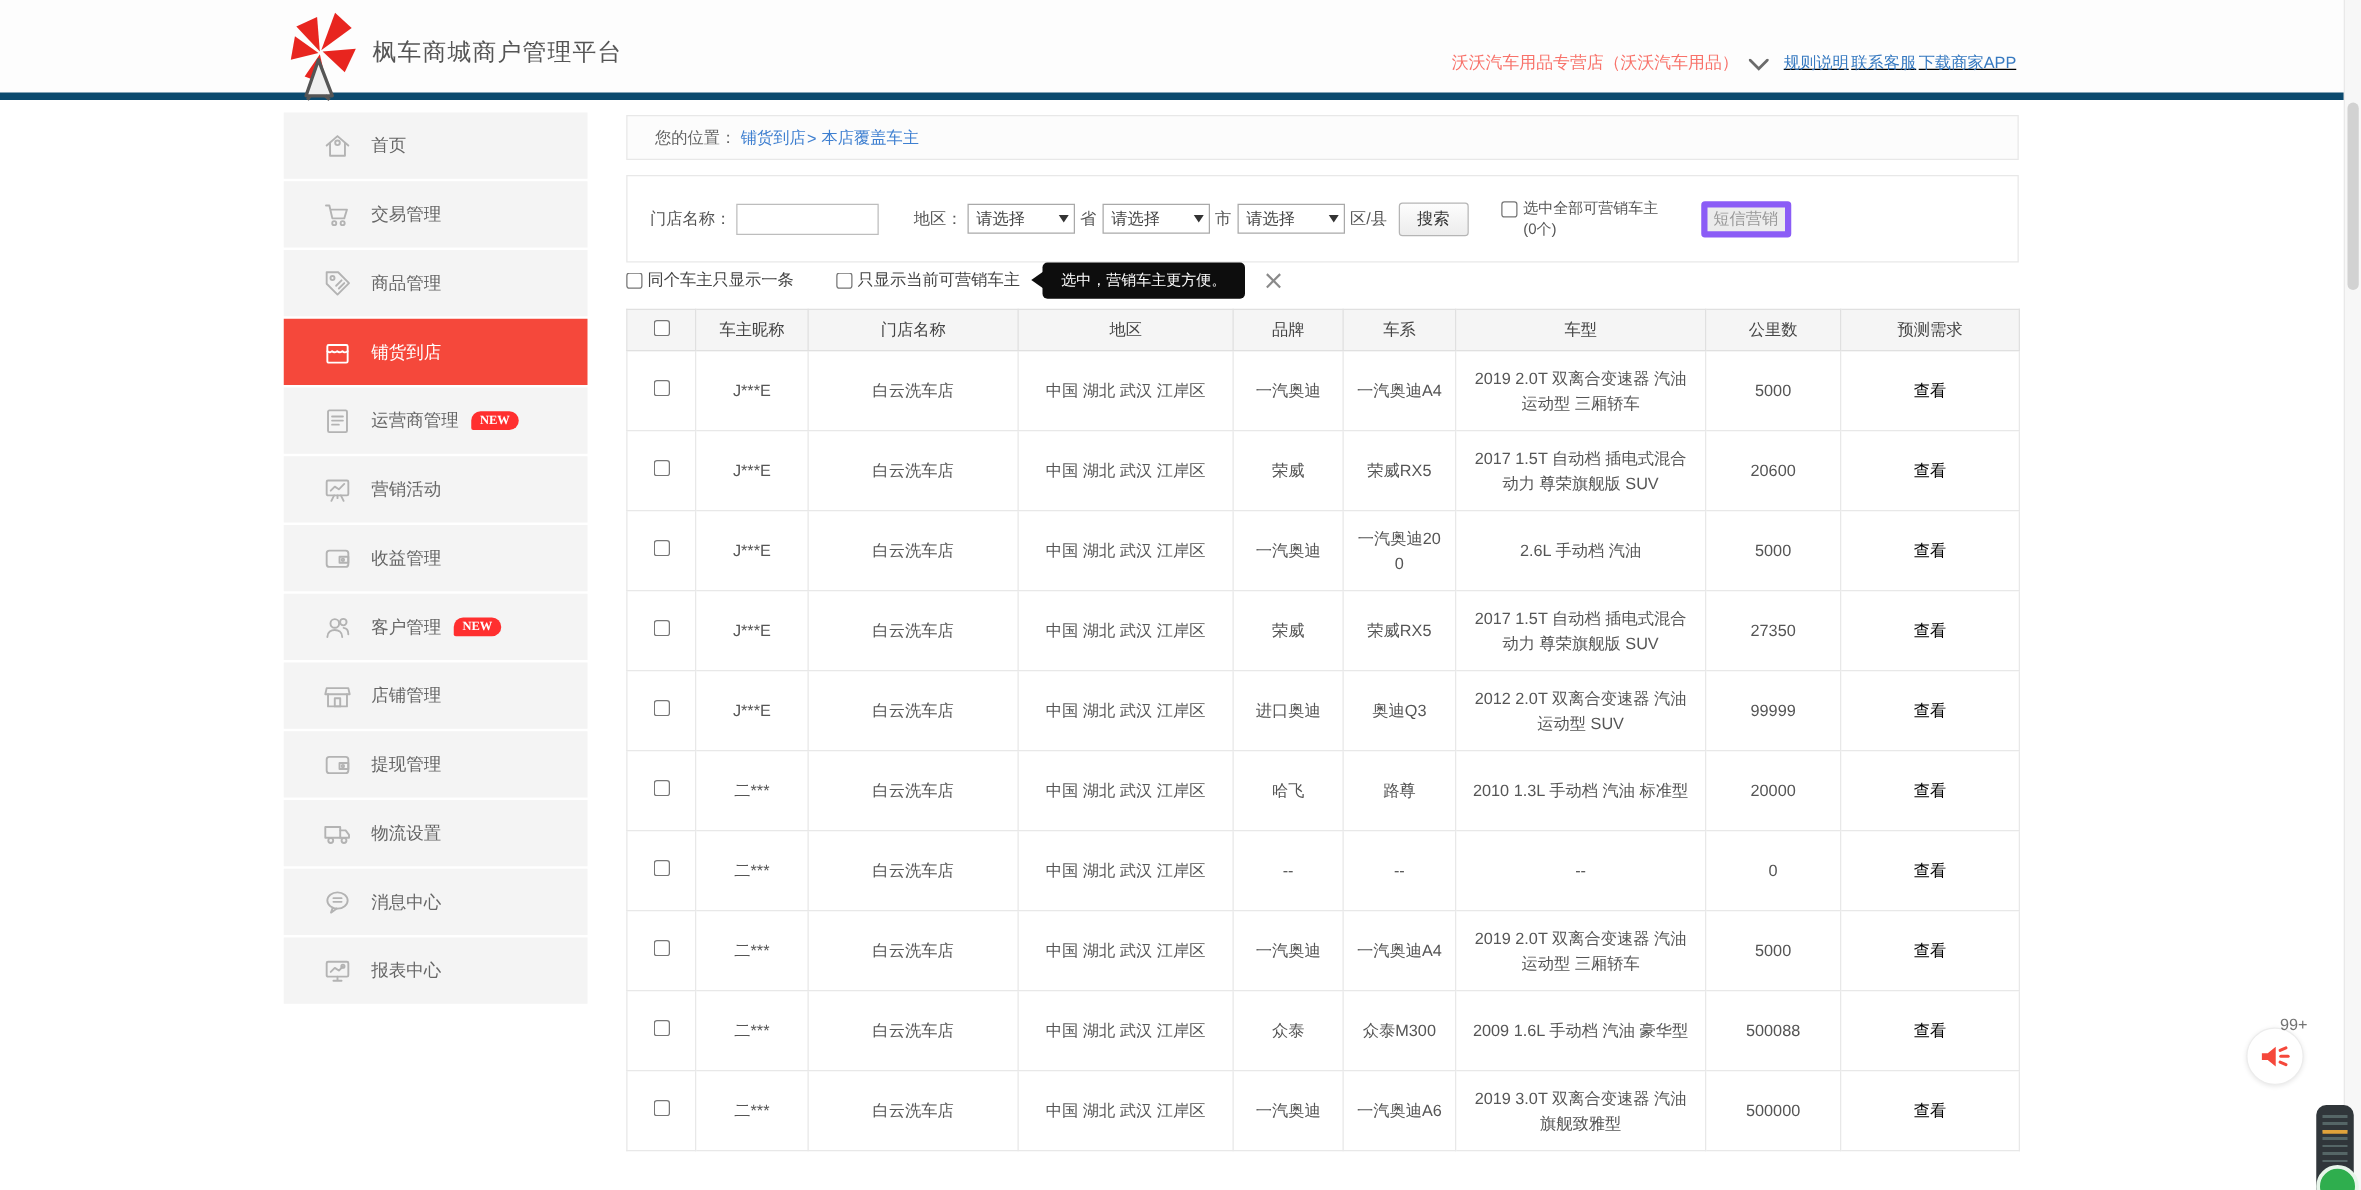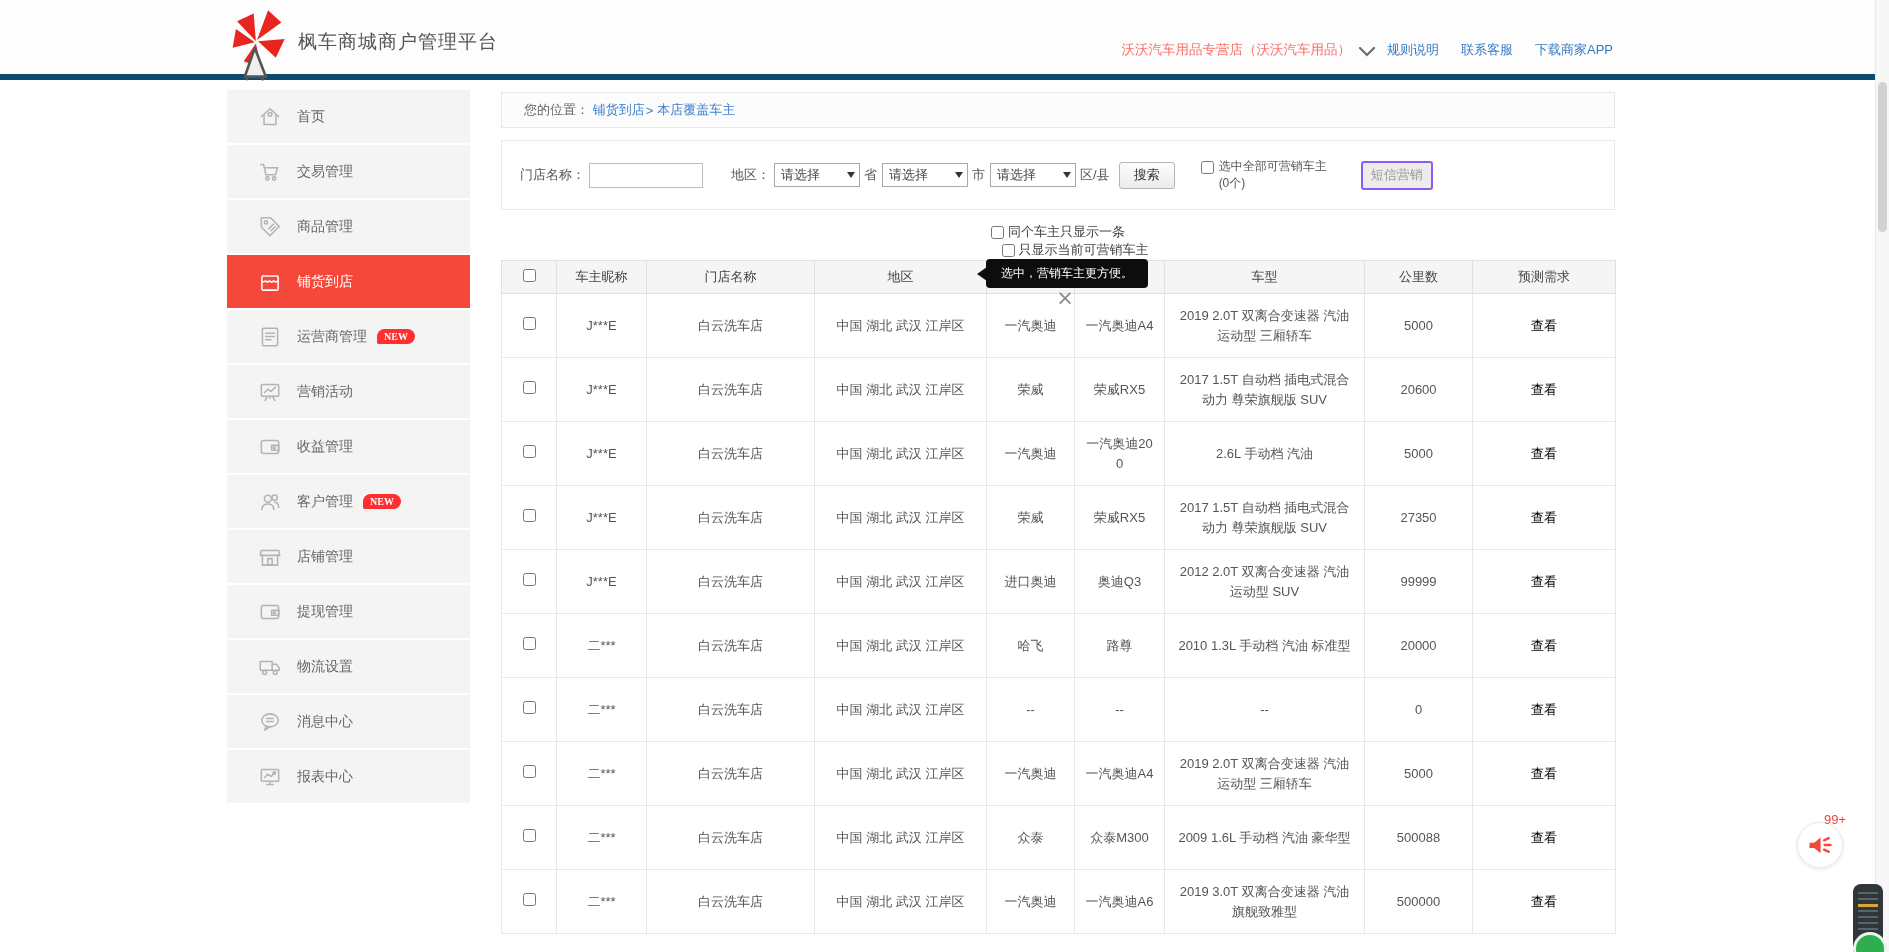--- a/index.html
+++ b/index.html
@@ -8,21 +8,21 @@
   .page { position:relative; width:1889px; height:952px; }
 
   
   .header { position:absolute; top:0; left:0; width:100%; height:80px;
     background:#fdfdfd; border-bottom:6px solid #0c4a6e; z-index:5; }
   .logo { position:absolute; left:226px; top:8px; width:62px; height:64px; }
   .brand-title { position:absolute; left:298px; top:29px; font-size:19px; color:#555; letter-spacing:1px; }
   .header-right { position:absolute; right:276px; top:0; height:100px; display:flex; align-items:center; }
   .account-name { color:#f8726a; font-size:13.5px; cursor:pointer; }
   .chevron { width:16px; height:10px; margin:4px 12px 0 8px; }
-  .nav-links { display:flex; gap:22px; }
+  .nav-links { display:flex; gap:2px;text-decoration:underline; }
   .nav-links a { color:#3679c0; font-size:13px; text-decoration:none; cursor:pointer; }
 
   
   .sidebar { position:absolute; left:227px; top:90px; width:243px; }
   .side-item { height:53px; margin-bottom:2px; background:#f4f4f4; display:flex;
     align-items:center; padding-left:30px; cursor:pointer; color:#666;font-family:Liberation Serif, serif; }
   .side-item .side-icon { width:26px; height:26px; margin-right:14px; color:#b3b3b3; }
   .side-item .side-icon svg { width:26px; height:26px; stroke:currentColor; fill:none;
     stroke-width:1.4; stroke-linecap:round; stroke-linejoin:round; }
   .side-label { font-size:14px; }
@@ -52,26 +52,26 @@
   .select .sel-text { font-size:13px; color:#444; }
   .select .sel-arrow { width:0; height:0; border-left:4px solid transparent;
     border-right:4px solid transparent; border-top:6px solid #333; }
   .suffix { margin:0 1px 0 4px; }
   .search-btn { width:56px; height:27px; margin-left:8px; border:1px solid #b5b5b5;
     border-radius:3px; background:linear-gradient(#fdfdfd,#ececec); font-size:13px;
     color:#333; cursor:pointer; font-family:inherit; }
   .select-all { display:flex; align-items:flex-start; margin-left:26px; }
   .select-all input { margin-top:3px; }
   .select-all .sa-text { font-size:12px; color:#555; margin-left:5px; line-height:1.45; width:132px; }
-  .sms-btn { width:72px; height:29px; margin-left:10px; border:2px solid #8b5cf6;
+  .sms-btn { width:72px; height:29px; margin-left:10px; border:5px solid #8b5cf6;
     border-radius:3px; background:#ececec; font-size:13px; color:#9a9a9a; cursor:pointer; font-family:inherit; }
 
   
-  .options-row { margin-top:13px; height:28px; display:flex; align-items:center;
-    font-size:13px; color:#444; position:relative;flex-direction:column; }
+  .options-row { height:28px; display:flex; align-items:center;
+    font-size:13px; color:#444; position:relative; }
   .options-row label { display:flex; align-items:center; gap:4px; cursor:pointer; }
   .opt2 { margin-left:34px; }
   .tooltip { margin-left:18px; position:relative; background:#0d0d0d; color:#fff;
     font-size:12px; padding:6px 15px; border-radius:4px; white-space:nowrap; }
   .tooltip:before { content:""; position:absolute; left:-9px; top:50%; margin-top:-7px;
     border-top:7px solid transparent; border-bottom:7px solid transparent;
     border-right:10px solid #0d0d0d; }
   .tip-close { margin-left:14px; color:#8a8a8a; font-size:21px; line-height:1; cursor:pointer;
     font-family:"DejaVu Sans",sans-serif; }
 
@@ -82,21 +82,21 @@
   .owners-table td { border:1px solid #e8e8e8; height:64px; text-align:center;
     font-size:13px; color:#555; padding:4px 10px; line-height:1.5; word-break:break-all; }
   .owners-table a.view { color:#000000; text-decoration:none; cursor:pointer; }
 
   
   .notice-fab { position:absolute; left:1797px; top:822px; width:46px; height:46px;
     border:1px solid #ececec; border-radius:50%; background:#fff;
     box-shadow:0 1px 4px rgba(0,0,0,.10); display:flex; align-items:center;
     justify-content:center; cursor:pointer; z-index:8; }
   .notice-fab svg { width:28px; height:28px; }
-  .notice-count { position:absolute; left:1824px; top:812px; color:#ef4444; font-size:13px; z-index:9; }
+  .notice-count { position:absolute; left:1824px; top:812px; color:#737373; font-size:13px; z-index:9; }
 
   .v-scrollbar { position:absolute; right:0; top:0; width:14px; height:952px;
     background:#f7f7f7; border-left:1px solid #e9e9e9; z-index:6; }
   .v-thumb { position:absolute; left:2px; top:82px; width:9px; height:150px;
     background:#d2d2d2; border-radius:5px; cursor:pointer; }
 
   .corner-widget { position:absolute; right:6px; bottom:-6px; width:30px; height:74px;
     background:#30363a; border-radius:8px; z-index:7; overflow:hidden; }
   .corner-widget .marks { position:absolute; left:5px; top:8px; width:20px; height:40px;
     background:repeating-linear-gradient(#566 0 2px, transparent 2px 6px); }

